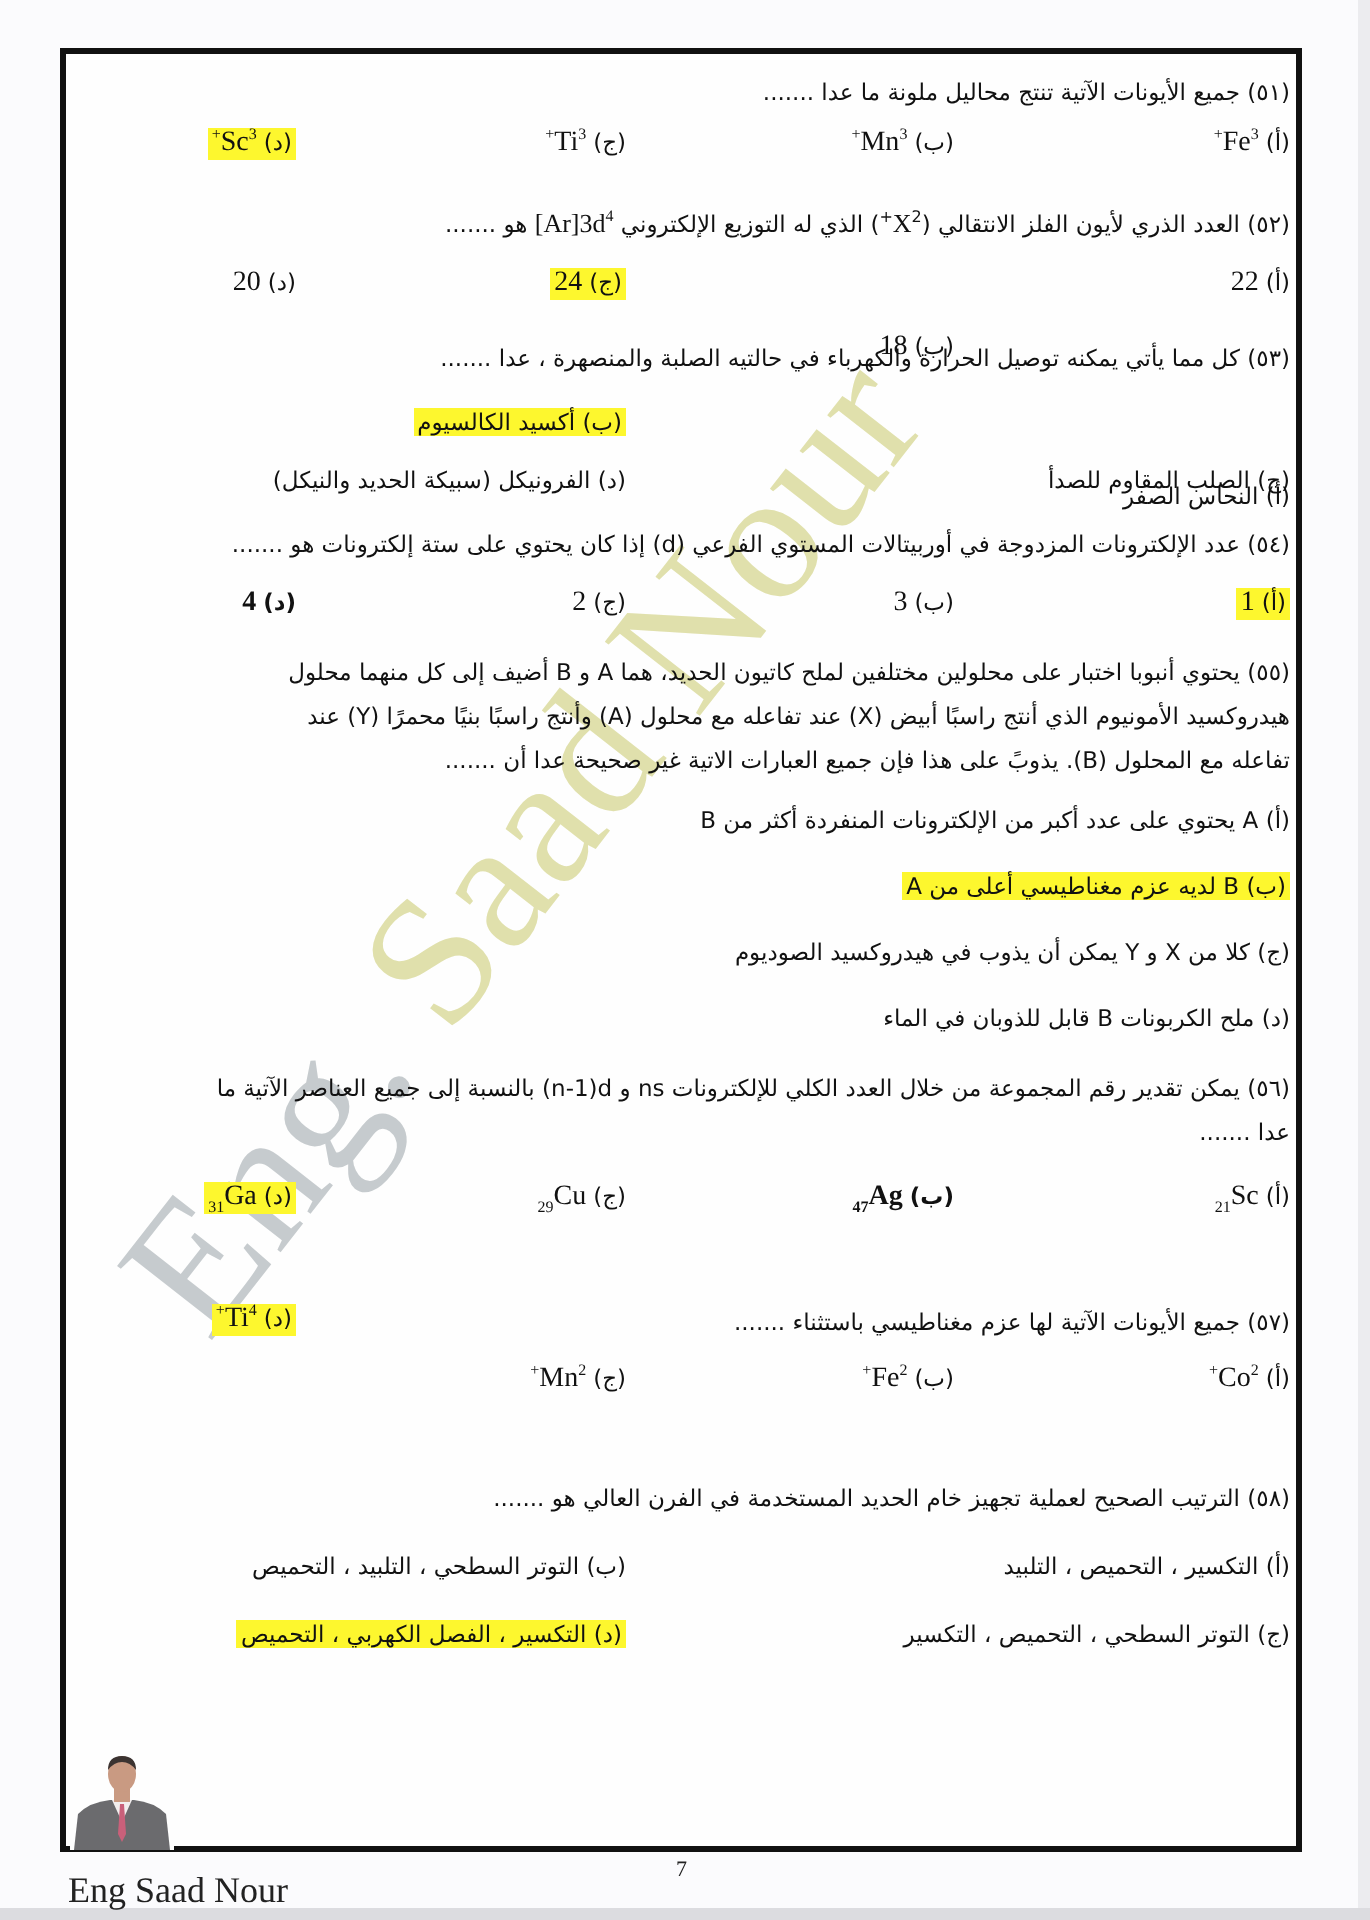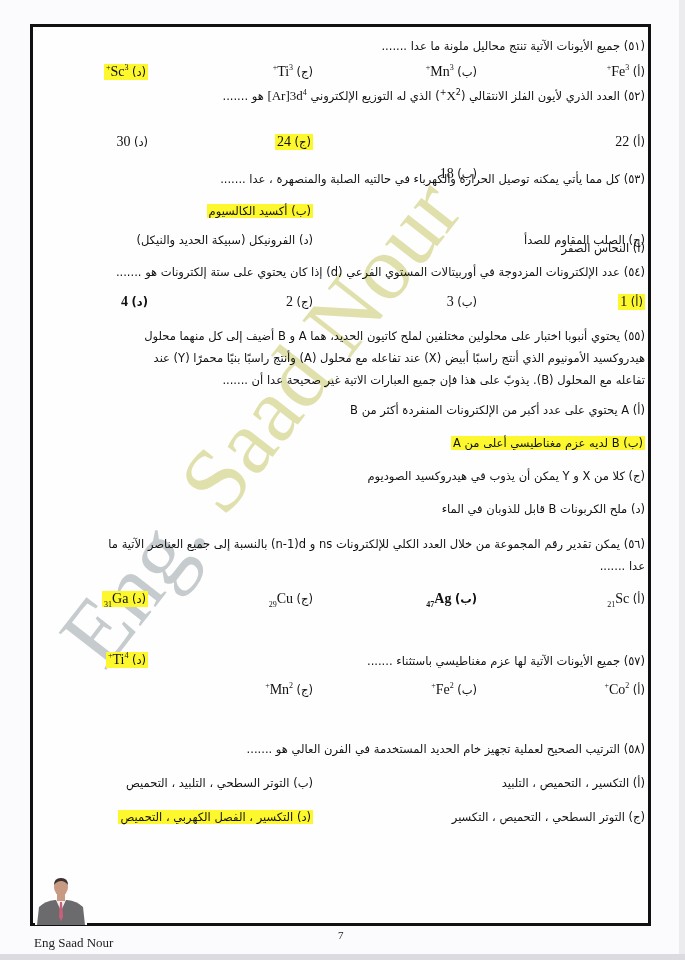--- a/index.html
+++ b/index.html
@@ -27,21 +27,21 @@
   .wm-eng { color:#9aa3a8; }
   .wm-name { color:#c8c86a; }
   .line { position:absolute; direction:rtl; font-family:"DejaVu Sans", sans-serif; z-index:2; }
   .q-title { right:0; font-weight:normal; font-size:11.5px; white-space:nowrap; }
   .opt { font-family:"Liberation Serif", serif; font-size:14px; white-space:nowrap; z-index:2; position:absolute; direction:rtl; }
   .opt-ar { font-family:"DejaVu Sans", sans-serif; font-size:11.5px; }
   .hl { background:#fdf72e; padding:0 2px; }
   sup { font-size:8px; vertical-align:super; line-height:0; }
   sub { font-size:8px; vertical-align:sub; line-height:0; }
   .author-photo { position:absolute; left:35px; top:877px; width:52px; height:48px; z-index:2; }
-  .footer-name { position:absolute; left:34px; top:935px; font-family:"Liberation Serif", serif; font-size:13px; color:#222; }
+  .footer-name { position:absolute; left:34px; top:935px; font-family:"Liberation Serif", serif; font-size:18px; color:#222; }
   .page-num { position:absolute; left:338px; top:929px; font-family:"Liberation Serif", serif; font-size:11px; color:#222; }
 </style>
 </head>
 <body>
 
 <div class="edge-right"></div>
 <div class="edge-bottom"></div>
 
 <div class="page-frame"></div>
 
@@ -54,27 +54,27 @@
 
 <div>
   <div class="line q-title" style="right:40px; top:39px;">(٥١) جميع الأيونات الآتية تنتج محاليل ملونة ما عدا .......</div>
   <div class="opt" style="right:40px; top:64px;"><span class="opt-ar">(أ)</span> <span>Fe</span><sup>3+</sup></div>
   <div class="opt" style="right:208px; top:64px;"><span class="opt-ar">(ب)</span> <span>Mn</span><sup>3+</sup></div>
   <div class="opt" style="right:372px; top:64px;"><span class="opt-ar">(ج)</span> <span>Ti</span><sup>3+</sup></div>
   <div class="opt hl" style="right:537px; top:64px;"><span class="opt-ar">(د)</span> <span>Sc</span><sup>3+</sup></div>
 </div>
 
 <div>
-  <div class="line q-title" style="right:40px; top:88px;">
+  <div class="line q-title" style="right:40px; top:104px;">
     <span>(٥٢) العدد الذري لأيون الفلز الانتقالي (</span><span style="font-family:'Liberation Serif',serif;font-size:13px;">X</span><sup>2+</sup><span>) الذي له التوزيع الإلكتروني </span><span dir="ltr" style="font-family:'Liberation Serif',serif;font-size:13px;unicode-bidi:embed;"><span>[Ar]3d</span><sup>4</sup></span><span> هو .......</span>
   </div>
   <div class="opt" style="right:40px; top:134px;"><span class="opt-ar">(أ)</span> <span>22</span></div>
   <div class="opt" style="right:208px; top:134px;margin-top:32px;"><span class="opt-ar">(ب)</span> <span>18</span></div>
   <div class="opt hl" style="right:372px; top:134px;"><span class="opt-ar">(ج)</span> <span>24</span></div>
-  <div class="opt" style="right:537px; top:134px;"><span class="opt-ar">(د)</span> <span>30</span></div>
+  <div class="opt" style="right:537px; top:134px;"><span class="opt-ar">(د)</span> <span>20</span></div>
 </div>
 
 <div>
   <div class="line q-title" style="right:40px; top:172px;">(٥٣) كل مما يأتي يمكنه توصيل الحرارة والكهرباء في حالتيه الصلبة والمنصهرة ، عدا .......</div>
   <div class="opt opt-ar" style="right:40px; top:204px;margin-top:37px;"><span>(أ)</span> <span>النحاس الصفر</span></div>
   <div class="opt opt-ar hl" style="right:372px; top:204px;"><span>(ب)</span> <span>أكسيد الكالسيوم</span></div>
   <div class="opt opt-ar" style="right:40px; top:233px;"><span>(ج)</span> <span>الصلب المقاوم للصدأ</span></div>
   <div class="opt opt-ar" style="right:372px; top:233px;"><span>(د)</span> <span>الفرونيكل (سبيكة الحديد والنيكل)</span></div>
 </div>
 

